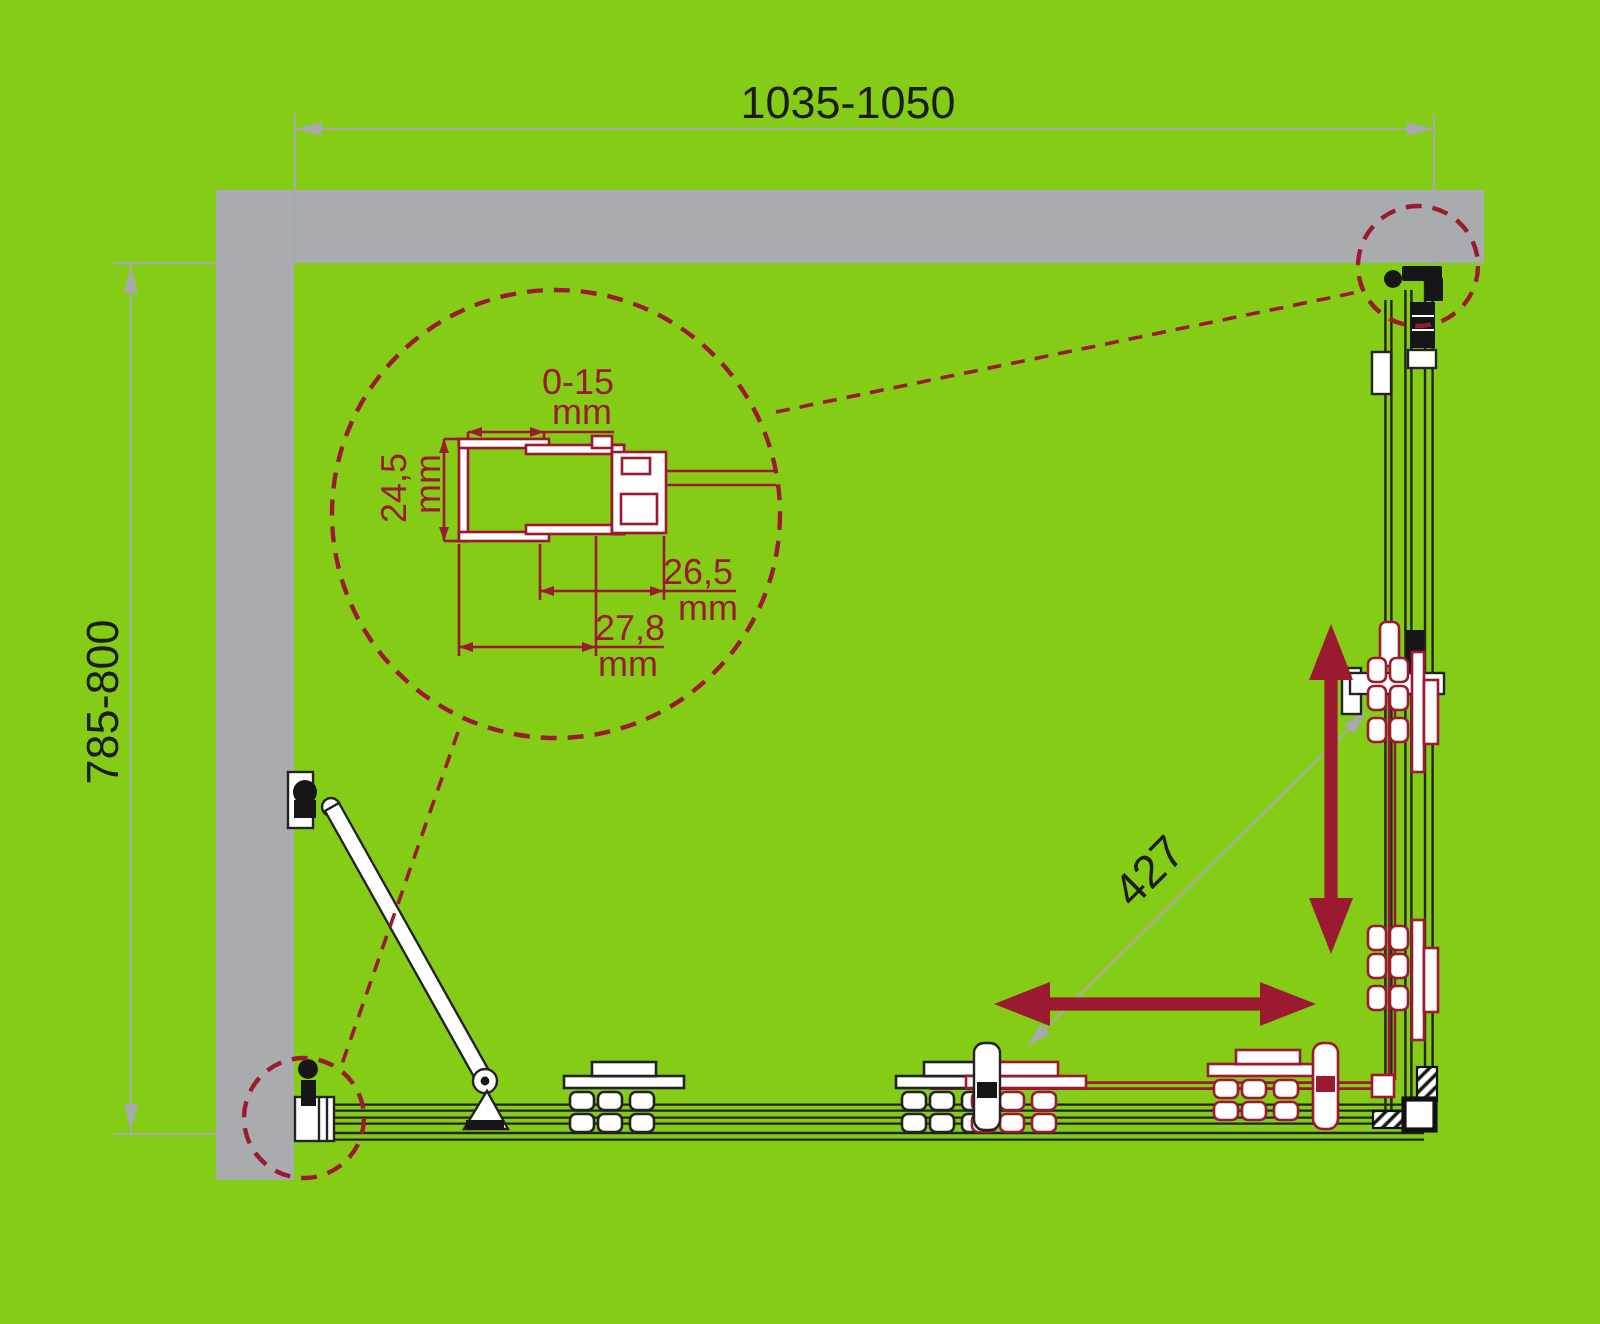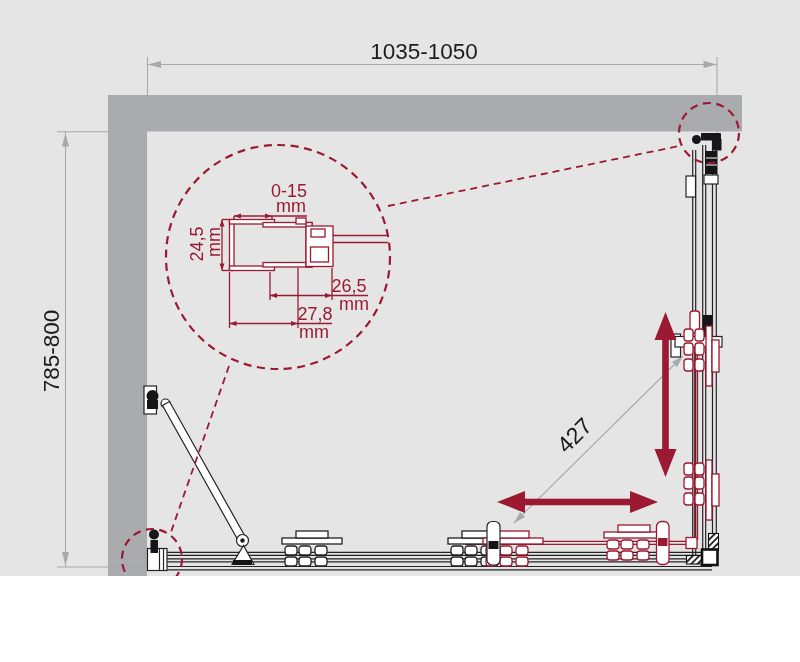--- a/index.html
+++ b/index.html
@@ -1,16 +1,16 @@
 <!DOCTYPE html>
 <html><head>
 <meta charset="utf-8">
 <style>
   html,body{margin:0;padding:0;background:#fff}
-  .stage{width:800px;height:576px;position:relative;background:#e5e5e5;overflow:hidden}
+  .stage{width:800px;height:662px;position:relative;background:#84cc16;overflow:hidden}
   svg{display:block}
   .blk{stroke:#232325;fill:none;stroke-width:1.2}
   .wht{fill:#fff;stroke:#232325;stroke-width:1.2}
   .blkf{fill:#161618;stroke:none}
   .mar{stroke:#9b1a31;fill:none;stroke-width:1.3}
   .marw{fill:#fff;stroke:#9b1a31;stroke-width:1.3}
   .marf{fill:#9b1a31;stroke:none}
   .dim{stroke:#a7a9ac;fill:none;stroke-width:1.1}
   .dimf{fill:#a7a9ac;stroke:none}
   .dtxt{font:22.5px "Liberation Sans",sans-serif;fill:#1c1c1e}

